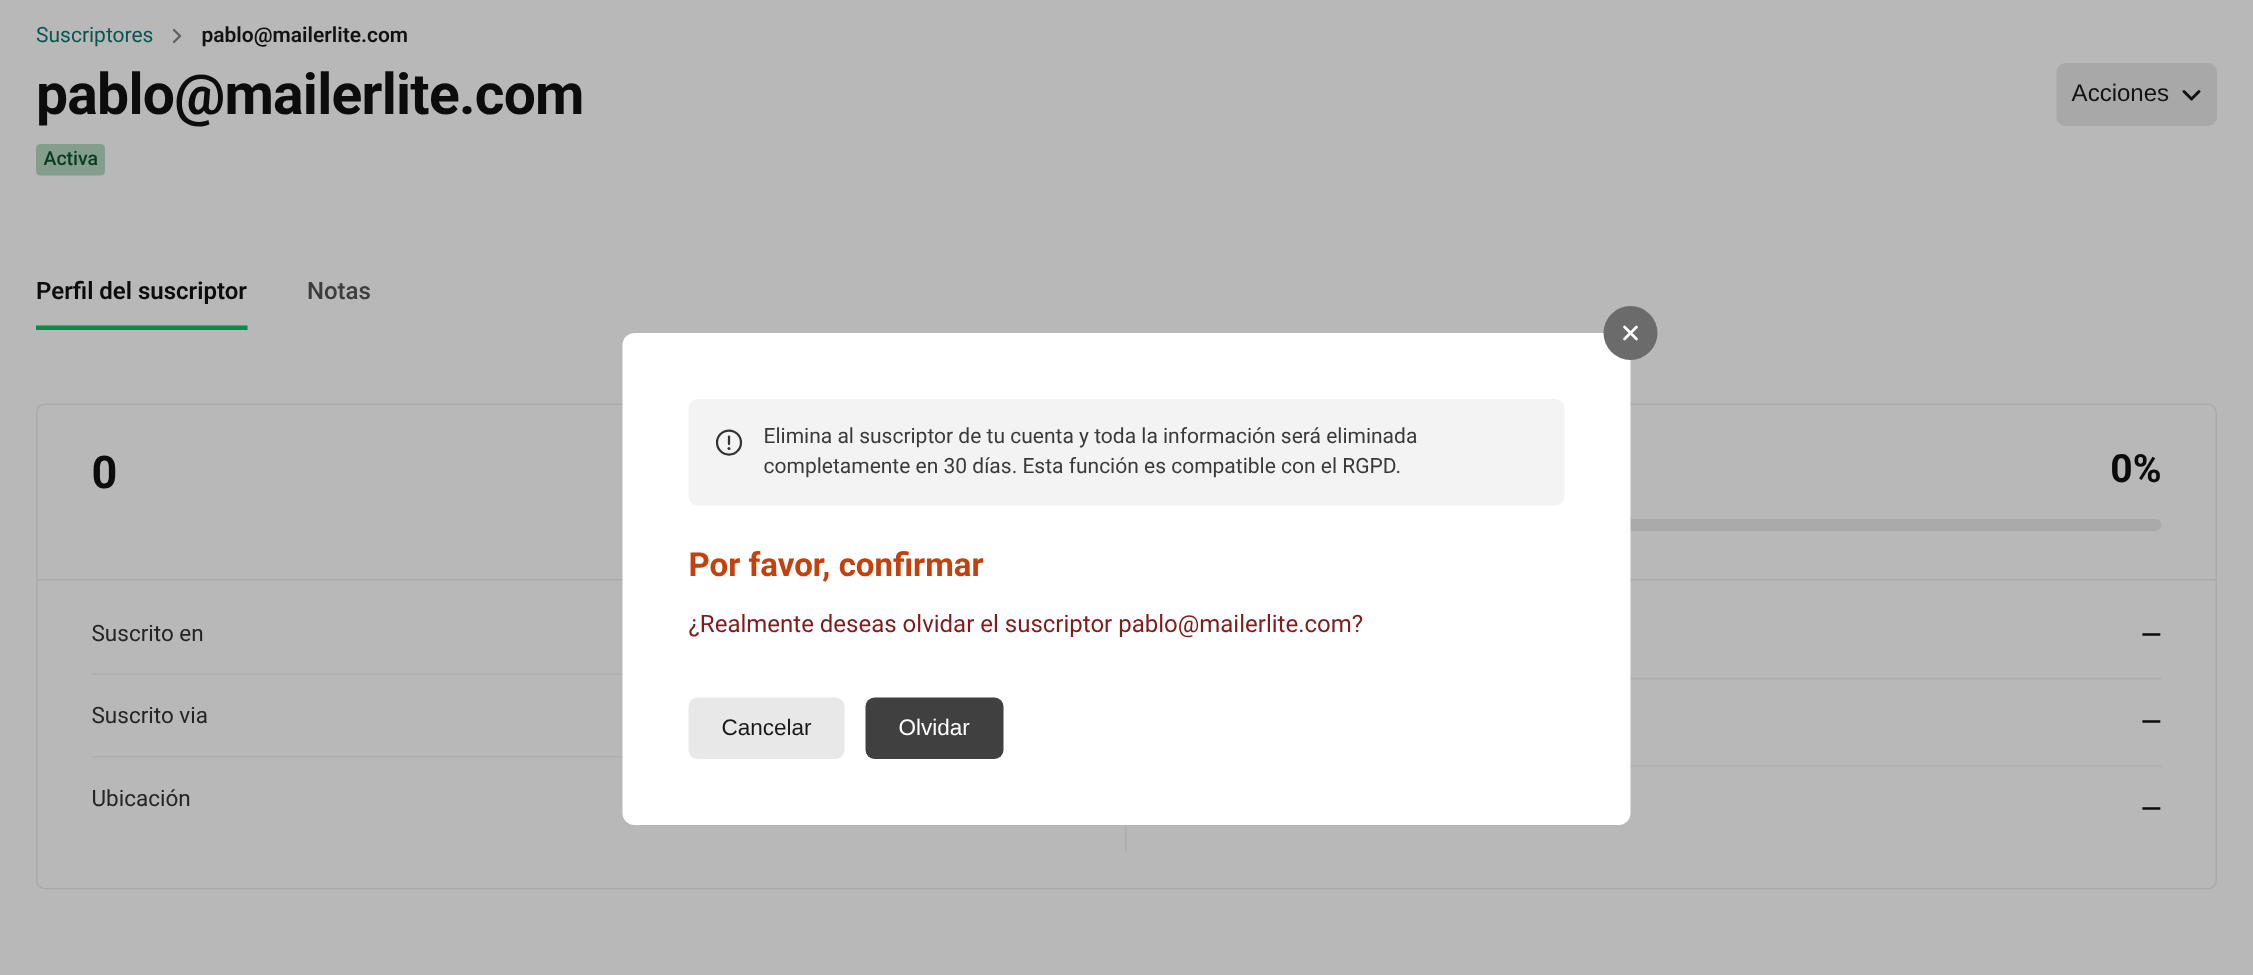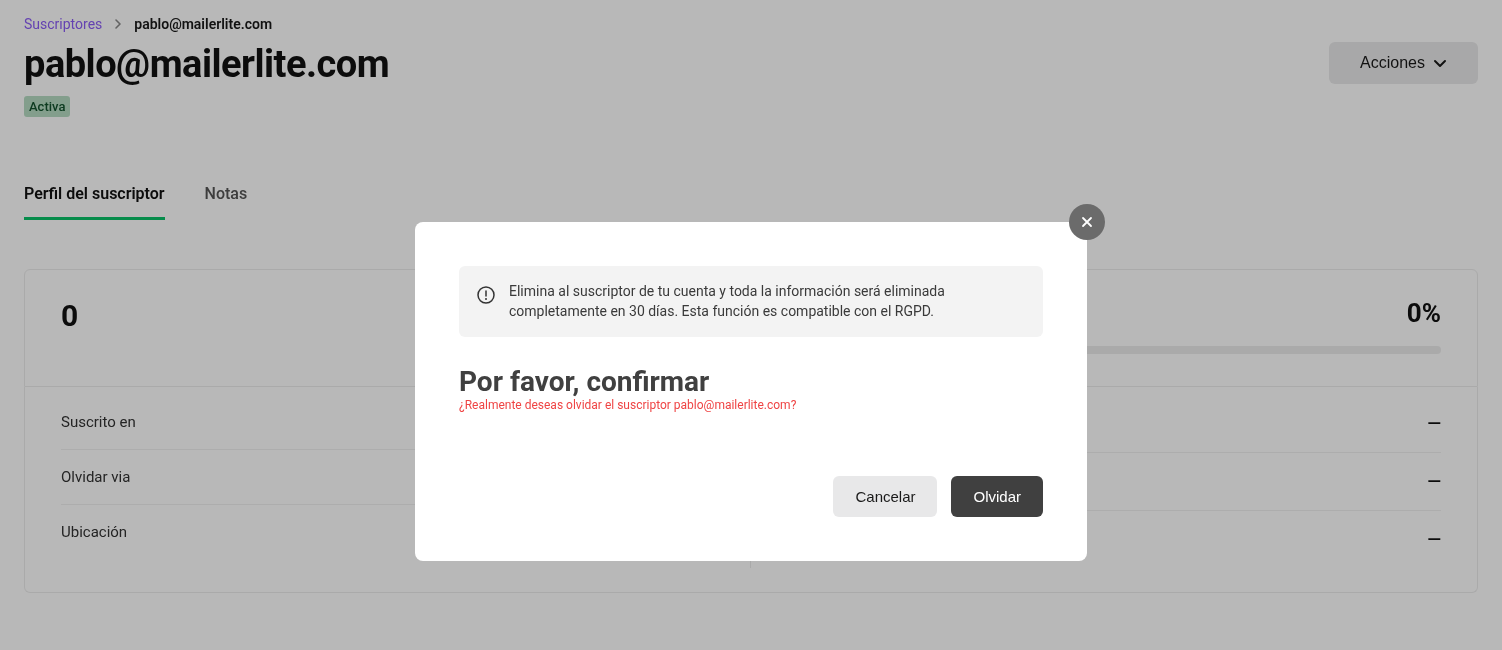--- a/index.html
+++ b/index.html
@@ -18,21 +18,21 @@
     height: 100%;
   }
   .breadcrumb {
     display: flex;
     align-items: center;
     gap: 12px;
     font-size: 14px;
     color: #555;
     margin-bottom: 8px;
   }
-  .breadcrumb .crumb-link { color: #8b5cf6; cursor: pointer; }
+  .breadcrumb .crumb-link { color: #0f766e; cursor: pointer; }
   .breadcrumb .crumb-current { color: #1a1a1a; font-weight: 600; }
   .breadcrumb .chevron { color: #888; }
   .header-row {
     display: flex;
     justify-content: space-between;
     align-items: flex-start;
     margin-top: 10px;
   }
   .page-title {
     font-size: 38px;
@@ -50,21 +50,21 @@
     color: #12532d;
     border-radius: 3px;
   }
   .actions-btn {
     display: flex;
     align-items: center;
     gap: 8px;
     background: #e9e9ea;
     border: none;
     border-radius: 6px;
-    padding: 12px 31px;
+    padding: 12px 10px;
     font-size: 16px;
     font-weight: 500;
     color: #1a1a1a;
     cursor: pointer;
   }
   .tabs {
     display: flex;
     gap: 40px;
     margin-top: 30px;
     border-bottom: 1px solid transparent;
@@ -172,32 +172,32 @@
     border-radius: 6px;
     padding: 16px 18px;
     font-size: 14px;
     line-height: 1.4;
     color: #3a3a3a;
     margin-bottom: 28px;
     align-items: flex-start;
   }
   .info-box .icon-wrap { flex-shrink: 0; padding-top: 4px; }
   .modal-title {
-    font-size: 28px;
+    font-size: 22px;
     font-weight: 700;
-    color: #404040;
+    color: #c2410c;
+    margin-bottom: 16px;
   }
   .modal-text {
-    font-size: 12px;
-    color: #ef4444;
-    margin-bottom: 64px;
+    font-size: 16px;
+    color: #7f1d1d;
+    margin-bottom: 40px;
   }
   .modal-actions {
     display: flex;
-    justify-content: flex-end;
     gap: 14px;
   }
   .btn {
     border: none;
     border-radius: 6px;
     padding: 12px 22px;
     font-size: 15px;
     font-weight: 500;
     cursor: pointer;
   }
@@ -257,21 +257,21 @@
     </div>
   </div>
 
   <div class="details-row">
     <div class="details-col">
       <div class="detail-item">
         <span class="detail-label">Suscrito en</span>
         <span class="detail-value"></span>
       </div>
       <div class="detail-item">
-        <span class="detail-label">Olvidar via</span>
+        <span class="detail-label">Suscrito via</span>
         <span class="detail-value"></span>
       </div>
       <div class="detail-item">
         <span class="detail-label">Ubicación</span>
         <span class="detail-value"></span>
       </div>
     </div>
     <div class="details-col">
       <div class="detail-item">
         <span class="detail-label">istro</span>

